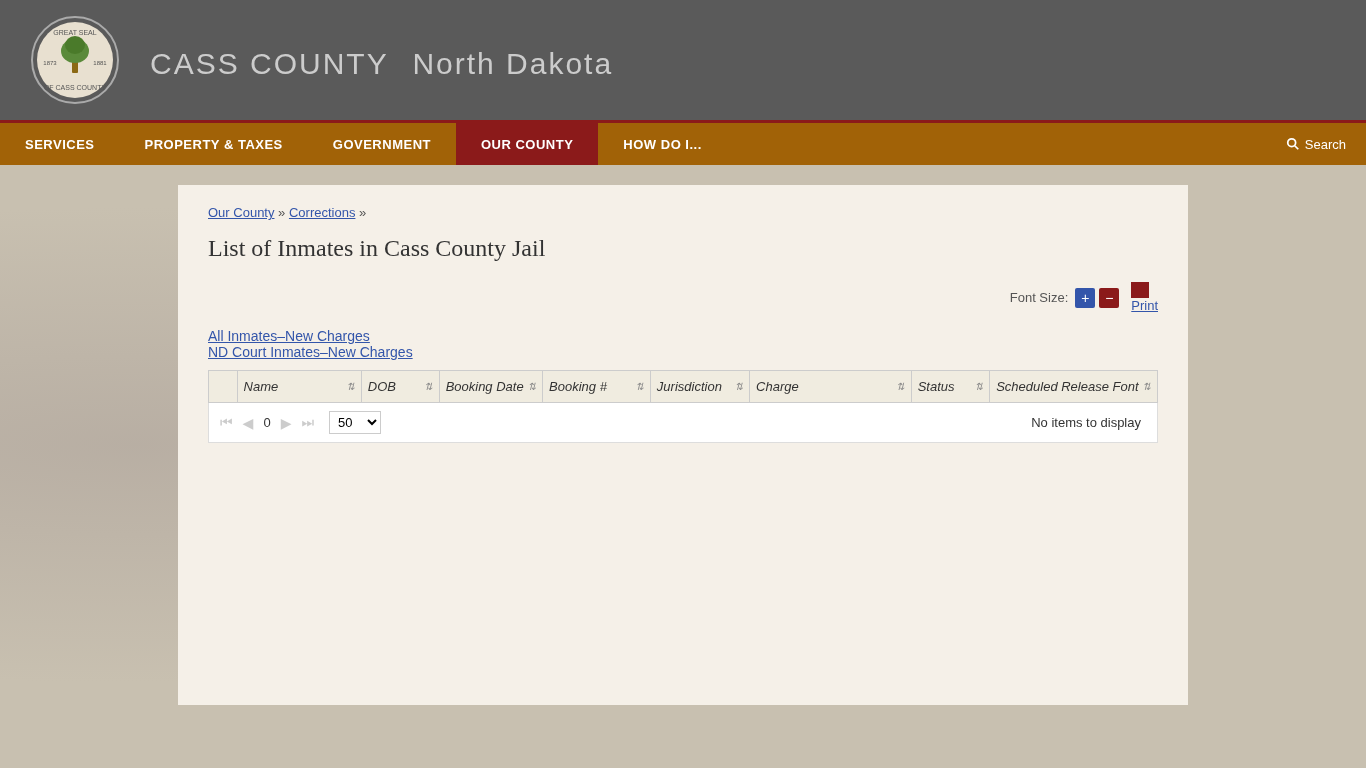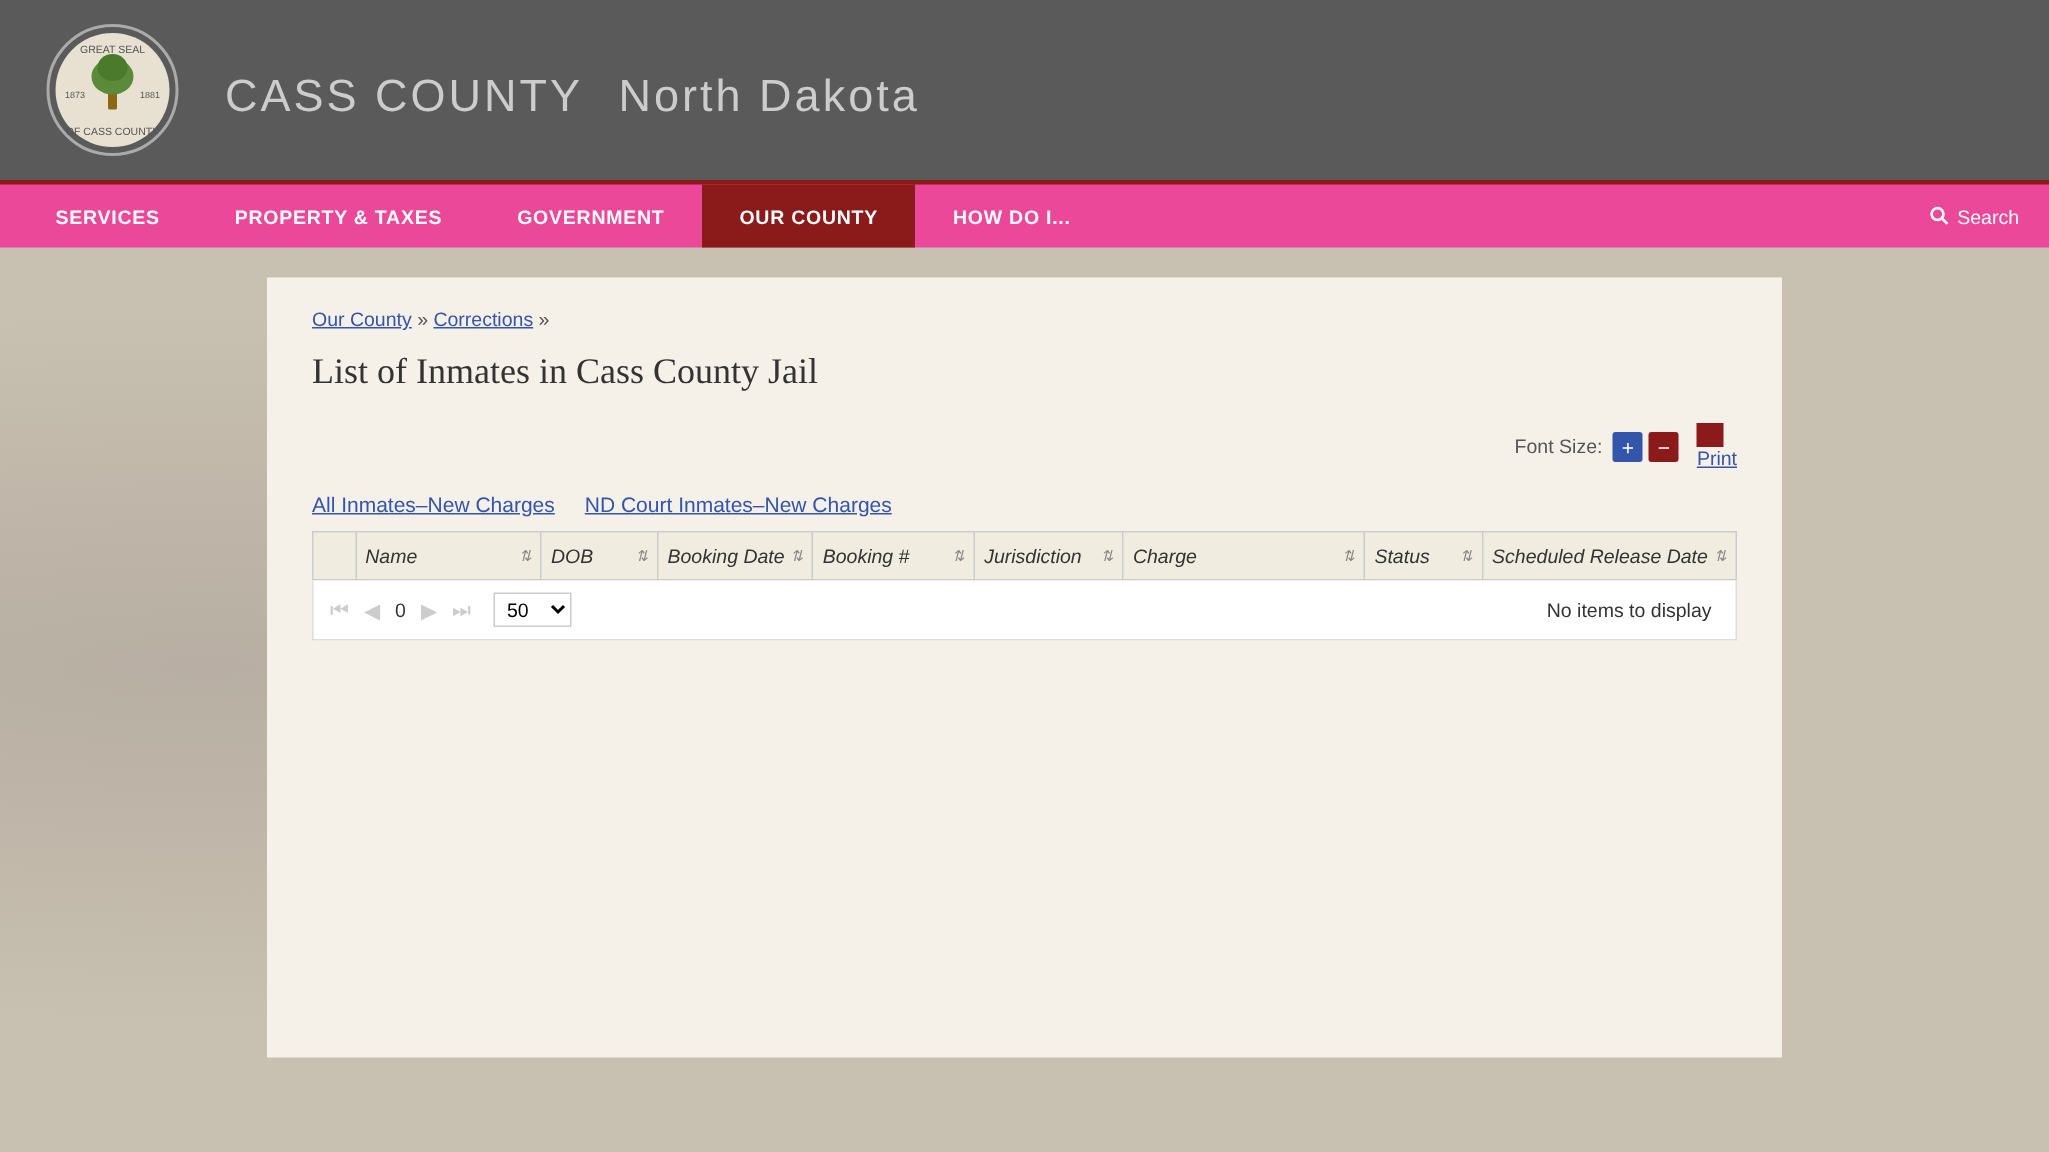--- a/index.html
+++ b/index.html
@@ -32,26 +32,25 @@
     }
     .header-title-main span {
       font-size: 30px;
       font-weight: normal;
       color: #cccccc;
       margin-left: 10px;
     }
 
     
     .nav {
-      background: #ec4899;
+      background: #a16207;
       display: flex;
       align-items: stretch;
       min-height: 45px;
       border-top: 3px solid #8b1a1a;
-      padding-left: 12px;
     }
     .nav-item {
       display: flex;
       align-items: center;
       padding: 0 25px;
       color: #ffffff;
       font-size: 13px;
       font-weight: 600;
       letter-spacing: 0.5px;
       cursor: pointer;
@@ -149,23 +148,23 @@
       width: 18px;
       height: 16px;
       background: #8b1a1a;
       margin-right: 4px;
       display: inline-block;
     }
 
     
     .tab-links {
       display: flex;
-      gap: 20px;
       margin-bottom: 10px;
       border-bottom: none;
+      flex-direction: column;
     }
     .tab-link {
       font-size: 14px;
       color: #3355aa;
       text-decoration: underline;
       cursor: pointer;
     }
 
     
     .data-table {
@@ -361,21 +360,21 @@
               </div>
             </th>
             <th class="status-col">
               <div class="th-inner">
                 <span>Status</span>
                 <span class="sort-icon">⇅</span>
               </div>
             </th>
             <th class="release-col">
               <div class="th-inner">
-                <span>Scheduled Release Date</span>
+                <span>Scheduled Release Font</span>
                 <span class="sort-icon">⇅</span>
               </div>
             </th>
           </tr>
         </thead>
         <tbody>
           
         </tbody>
       </table>
 

